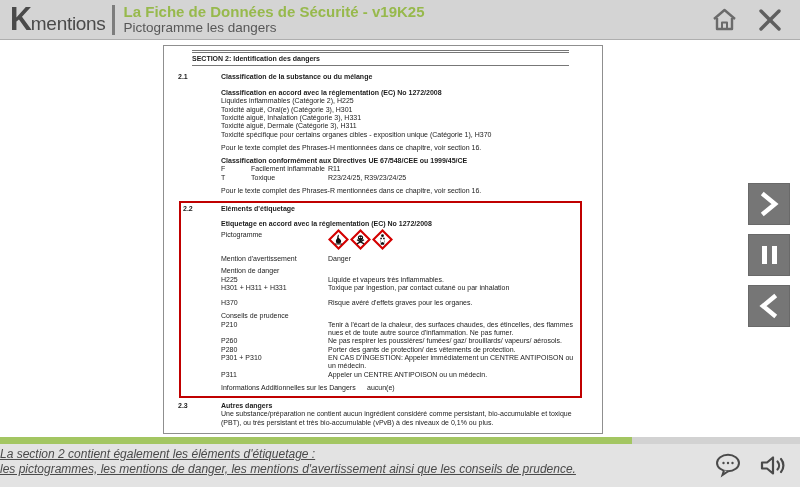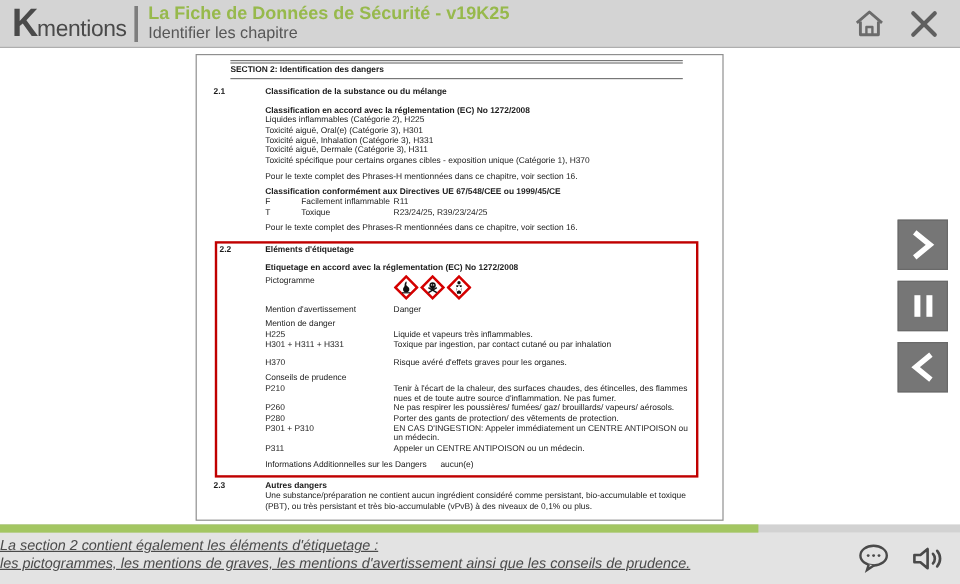--- a/index.html
+++ b/index.html
@@ -62,21 +62,21 @@
 <body>
 
 <div class="topbar">
   <div class="logo">
     <span class="k">K</span>
       <span class="rest">mentions</span>
   </div>
   <div class="bar-divider"></div>
   <div class="title-block">
     <div class="course-title">La Fiche de Données de Sécurité - v19K25</div>
-    <div class="course-subtitle">Identifier les chapitre</div>
+    <div class="course-subtitle">Pictogramme les dangers</div>
   </div>
   <div class="topbar-icons">
     <span class="icon-btn">
       <svg width="27" height="25" viewBox="0 0 27 25" fill="none" stroke="#6b6b6b" stroke-width="2.4" stroke-linejoin="round">
         <path d="M3 12 L13.5 3 L24 12"></path>
         <path d="M6 11 V22 H21 V11"></path>
         <path d="M11 22 V15.5 H16 V22" stroke-width="2"></path>
       </svg>
     </span>
     <span class="icon-btn">
@@ -296,21 +296,21 @@
   </div>
 </div>
 
 <div class="progress">
   <div class="progress-fill" style="width: 79%;"></div>
 </div>
 
 <div class="footer">
   <div class="caption">
     <div>La section 2 contient également les éléments d'étiquetage :</div>
-    <div>les pictogrammes, les mentions de graves, les mentions d'avertissement ainsi que les conseils de prudence.</div>
+    <div>les pictogrammes, les mentions de danger, les mentions d'avertissement ainsi que les conseils de prudence.</div>
   </div>
   <div class="footer-icons">
     <span class="icon-btn">
       <svg width="30" height="27" viewBox="0 0 30 27" fill="none" stroke="#4a4a4a" stroke-width="2">
         <ellipse cx="14" cy="11" rx="11" ry="8.2"></ellipse>
         <path d="M10 18.4 L8.5 23 L14.5 19" fill="#e3e3e3"></path>
         <circle cx="9.5" cy="11" r="1.2" fill="#4a4a4a" stroke="none"></circle>
         <circle cx="14" cy="11" r="1.2" fill="#4a4a4a" stroke="none"></circle>
         <circle cx="18.5" cy="11" r="1.2" fill="#4a4a4a" stroke="none"></circle>
       </svg>

